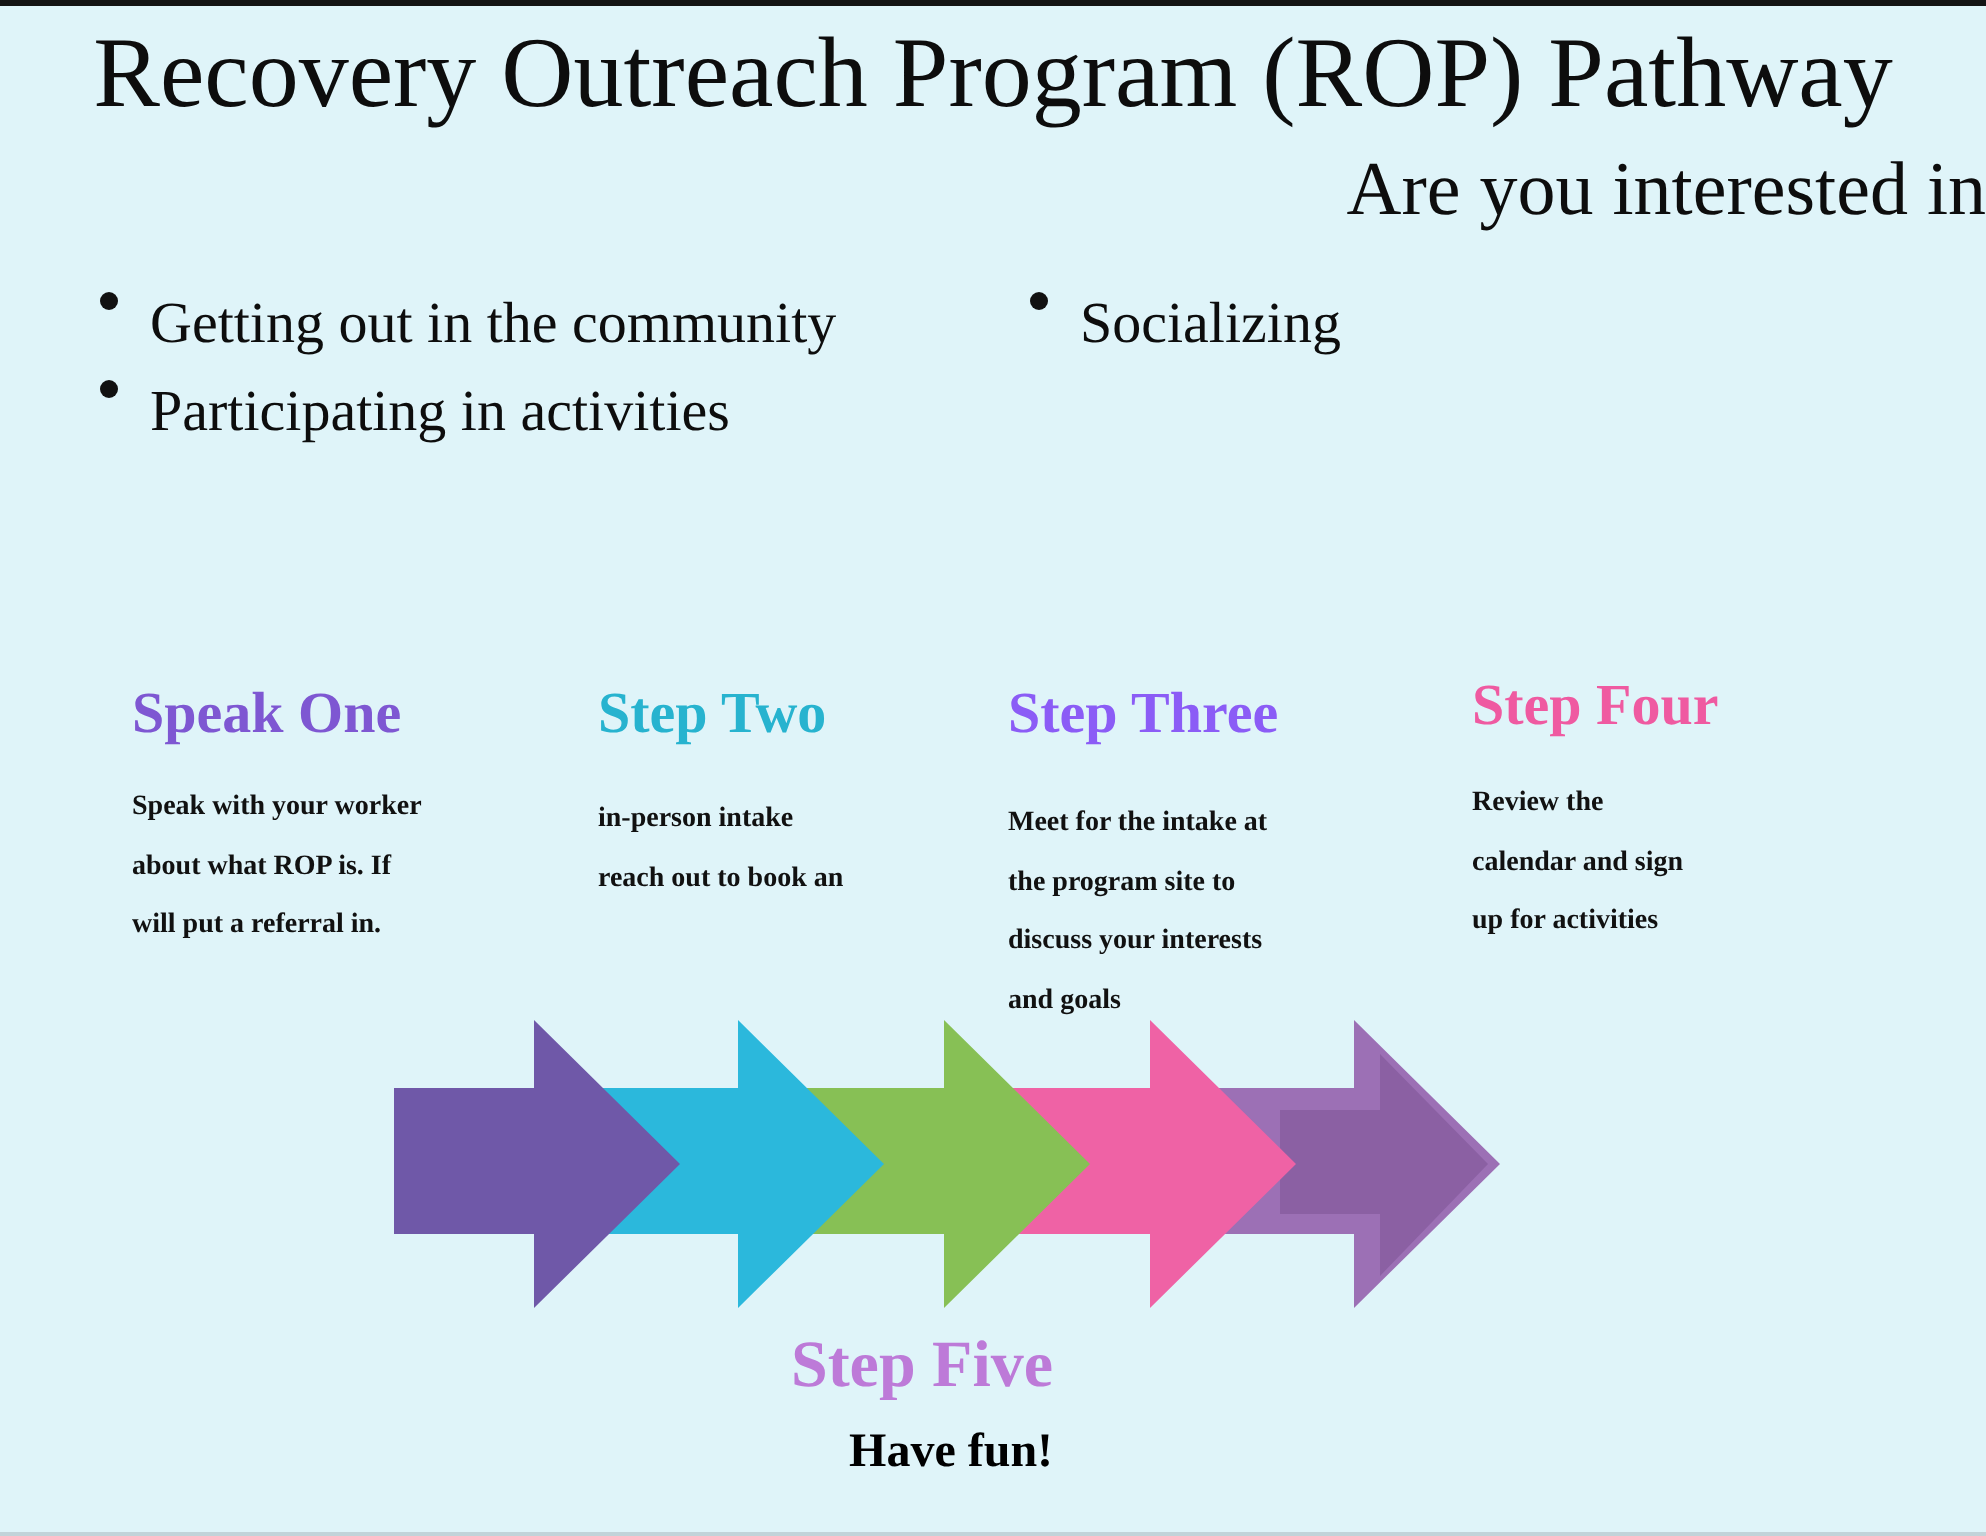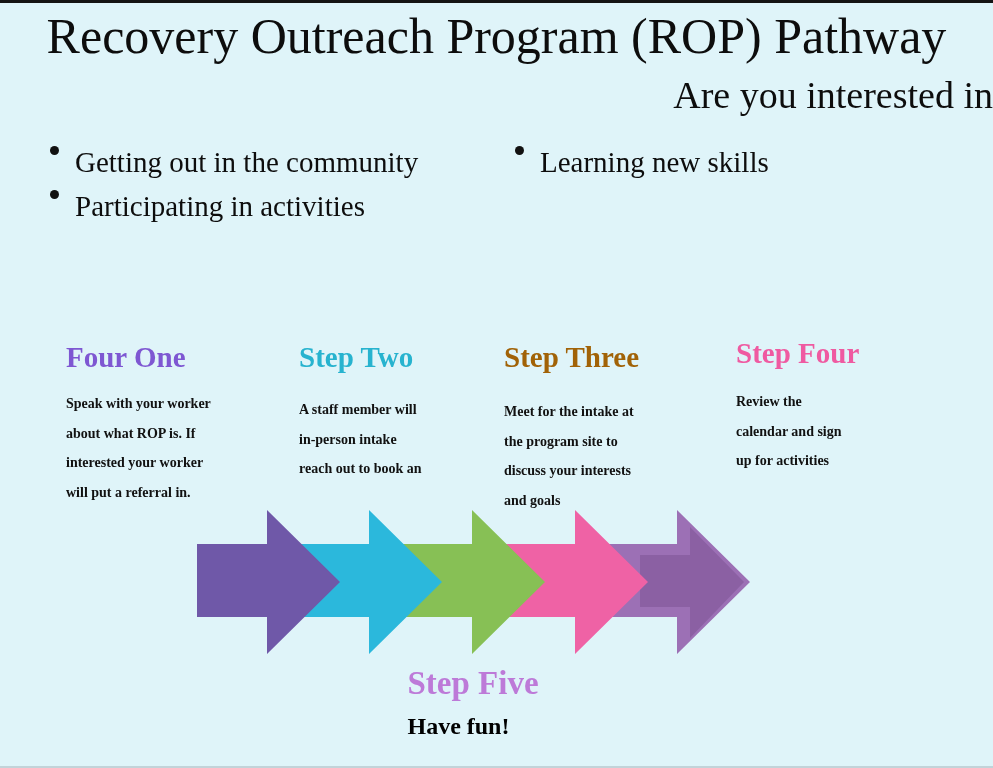--- a/index.html
+++ b/index.html
@@ -54,23 +54,23 @@
   .col3{left:504px;top:337px;width:215px;}
   .col4{left:736px;top:333px;width:185px;}
   .col1 .step-body{margin-top:15px;}
   .col2 .step-body{margin-top:21px;}
   .col3 .step-body{margin-top:23px;}
   .col4 .step-body{margin-top:17px;}
 
   .arrows-layer{position:absolute;left:0;top:0;width:993px;height:768px;pointer-events:none;}
 
   .step-five{
-    position:absolute;left:473px;top:660px;
+    position:absolute;left:461px;top:660px;
     transform:translateX(-50%);
-    text-align:left;white-space:nowrap;
+    text-align:right;white-space:nowrap;
   }
   .step-five .step-header{font-size:33px;font-weight:bold;line-height:40px;margin:0;}
   .step-five .fun{font-size:24px;font-weight:bold;line-height:28px;margin-top:9px;color:#000000;}
 </style>
 </head>
 <body>
 
 <div class="page">
 
   <h1 class="title">Recovery Outreach Program (ROP) Pathway</h1>
@@ -83,45 +83,43 @@
     </li>
     <li>
       <span class="dot"></span>
       <span>Participating in activities</span>
     </li>
   </ul>
 
   <ul class="interest-list right">
     <li>
       <span class="dot"></span>
-      <span>Learning new skills</span>
+      <span>Socializing</span>
     </li>
   </ul>
 
   <div class="step-col col1">
-    <h3 class="step-header" style="color: rgb(126, 87, 210);">Four One</h3>
+    <h3 class="step-header" style="color: rgb(126, 87, 210);">Speak One</h3>
     <div class="step-body">
       <div>Speak with your worker</div>
       <div>about what ROP is. If</div>
-      <div>interested your worker</div>
       <div>will put a referral in.</div>
     </div>
   </div>
 
   <div class="step-col col2">
     <h3 class="step-header" style="color: rgb(39, 179, 207);">Step Two</h3>
     <div class="step-body">
-      <div>A staff member will</div>
       <div>in-person intake</div>
       <div>reach out to book an</div>
     </div>
   </div>
 
   <div class="step-col col3">
-    <h3 class="step-header" style="color: #a16207;">Step Three</h3>
+    <h3 class="step-header" style="color: #8b5cf6;">Step Three</h3>
     <div class="step-body">
       <div>Meet for the intake at</div>
       <div>the program site to</div>
       <div>discuss your interests</div>
       <div>and goals</div>
     </div>
   </div>
 
   <div class="step-col col4">
     <h3 class="step-header" style="color: rgb(239, 90, 161);">Step Four</h3>

